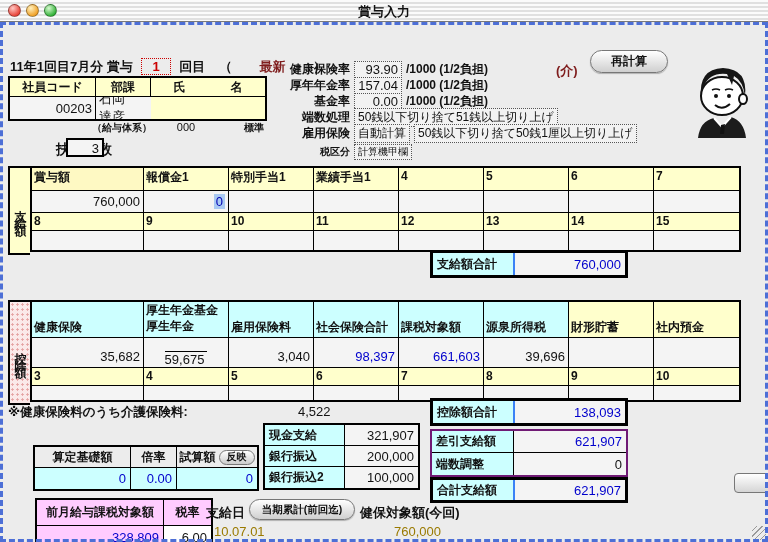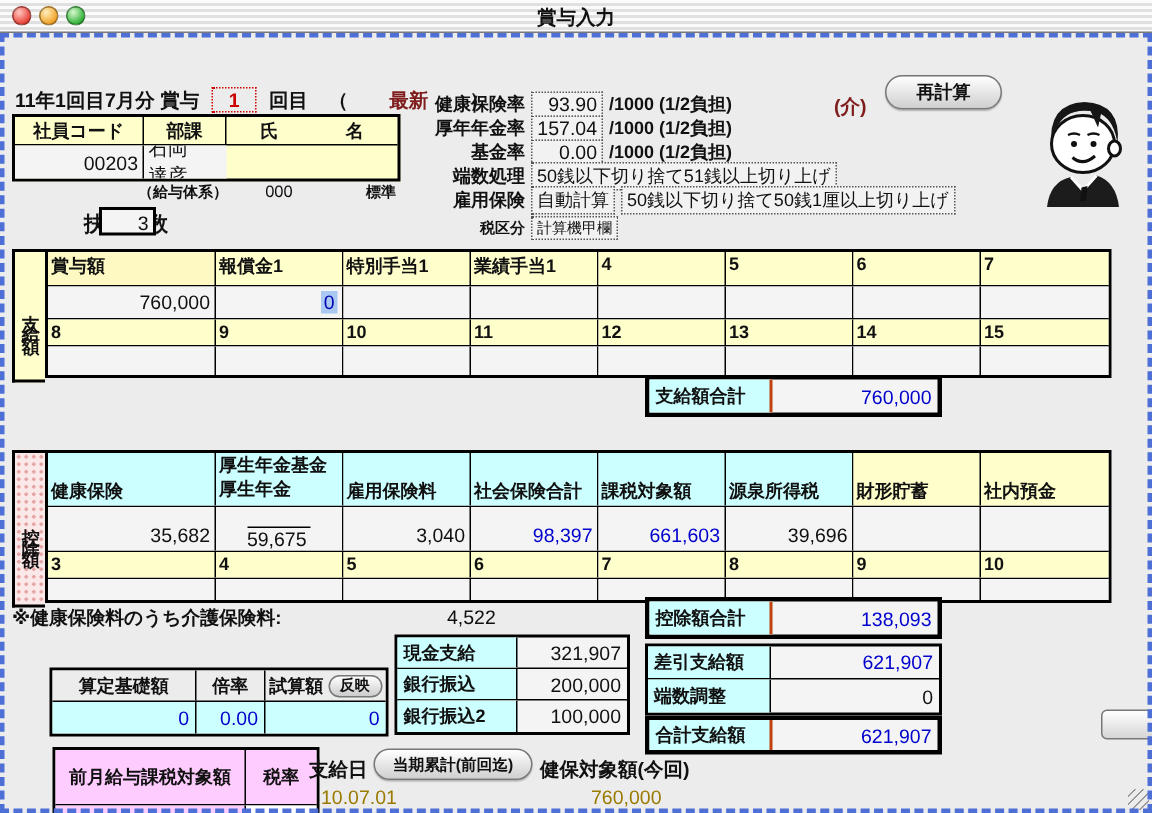--- a/index.html
+++ b/index.html
@@ -67,24 +67,24 @@
 .dhdr { background:#ccffff; font-size:12px; font-weight:bold; padding:1px 2px; display:flex; align-items:flex-end; }
 .dhdr.yellow { background:#ffffcc; }
 .dhdr.two { flex-direction:column; align-items:flex-start; justify-content:flex-start; line-height:1.3; }
 .dval { align-items:flex-end; padding-bottom:3px; }
 .splitcell { display:flex; flex-direction:column; padding:0; }
 .split-top { flex:1; }
 .split-bot { flex:1.2; border-top:1px solid #000; display:flex; align-items:center; justify-content:flex-end;
   padding-right:3px; font-size:13px; }
 
 .sumbox { position:absolute; display:flex; border:3px solid #000; background:#f4f4f4; }
-.sumbox .slabel { width:82px; background:#ccffff; border-right:2px solid #c2410c; font-size:12px; font-weight:bold;
+.sumbox .slabel { width:82px; background:#ccffff; border-right:2px solid #3b82f6; font-size:12px; font-weight:bold;
   display:flex; align-items:center; padding-left:4px; }
 .sumbox .sval { flex:1; display:flex; align-items:center; justify-content:flex-end; padding-right:4px; font-size:13px; }
-.netgroup { position:absolute; border:2px solid #000000; background:#f4f4f4; }
+.netgroup { position:absolute; border:2px solid #701a75; background:#f4f4f4; }
 .netrow { display:flex; height:22px; border-bottom:1px solid #000; }
 .netrow:last-child { border-bottom:none; }
 .netrow .slabel { width:82px; background:#ccffff; border-right:1px solid #000; font-size:12px; font-weight:bold;
   display:flex; align-items:center; padding-left:4px; }
 .netrow .sval { flex:1; display:flex; align-items:center; justify-content:flex-end; padding-right:4px; font-size:13px; }
 .cashbox { position:absolute; border:2px solid #000; background:#f4f4f4; }
 .cashrow { display:flex; height:21px; border-bottom:1px solid #000; }
 .cashrow:last-child { border-bottom:none; }
 .cashrow .slabel { width:80px; background:#ccffff; border-right:1px solid #000; font-size:12px; font-weight:bold;
   display:flex; align-items:center; padding-left:4px; }
@@ -94,21 +94,21 @@
 .calcrow.h { border-bottom:1px solid #000; background:#ececec; }
 .calcrow.v { background:#ccffff; }
 .calccell { border-right:1px solid #000; display:flex; align-items:center; justify-content:center;
   font-size:12px; font-weight:bold; }
 .calcrow .calccell:last-child { border-right:none; }
 .calccell.v { font-weight:normal; font-size:13px; justify-content:flex-end; padding-right:4px; }
 .minibtn { height:15px; border:1px solid #777; border-radius:8px; background:linear-gradient(#fff,#ccc);
   font-size:10px; font-weight:bold; display:flex; align-items:center; padding:0 7px; margin-left:3px; }
 .pinkbox { position:absolute; border:2px solid #000; }
 .pinkrow { display:flex; }
-.pinkrow.h { height:37px; border-bottom:1px solid #000;justify-content:space-between; }
+.pinkrow.h { height:26px; border-bottom:1px solid #000;justify-content:space-between; }
 .pinkrow.v { height:22px; }
 .pinkcell { border-right:1px solid #000; display:flex; align-items:center; justify-content:center;
   font-size:12px; font-weight:bold; background:#ffccff; }
 .pinkrow .pinkcell:last-child { border-right:none; }
 .pinkcell.v { font-weight:normal; font-size:13px; justify-content:flex-end; padding-right:4px; }
 .pinkcell.white { background:#fff; }
 .small-rect-btn { display:flex; align-items:center; justify-content:center; border:1px solid #777;
   border-radius:4px; background:linear-gradient(#fff,#d5d5d5); font-size:10px; font-weight:bold; }
 .grip { position:absolute; right:2px; bottom:2px; width:14px; height:14px;
   background:repeating-linear-gradient(135deg, transparent 0 3px, #999 3px 4px); }

